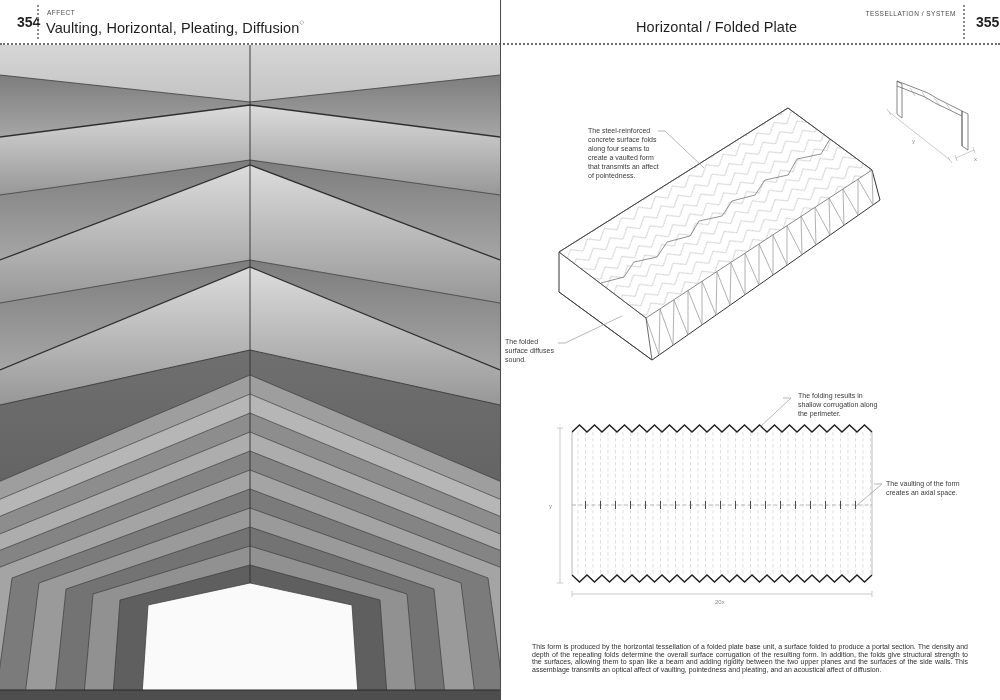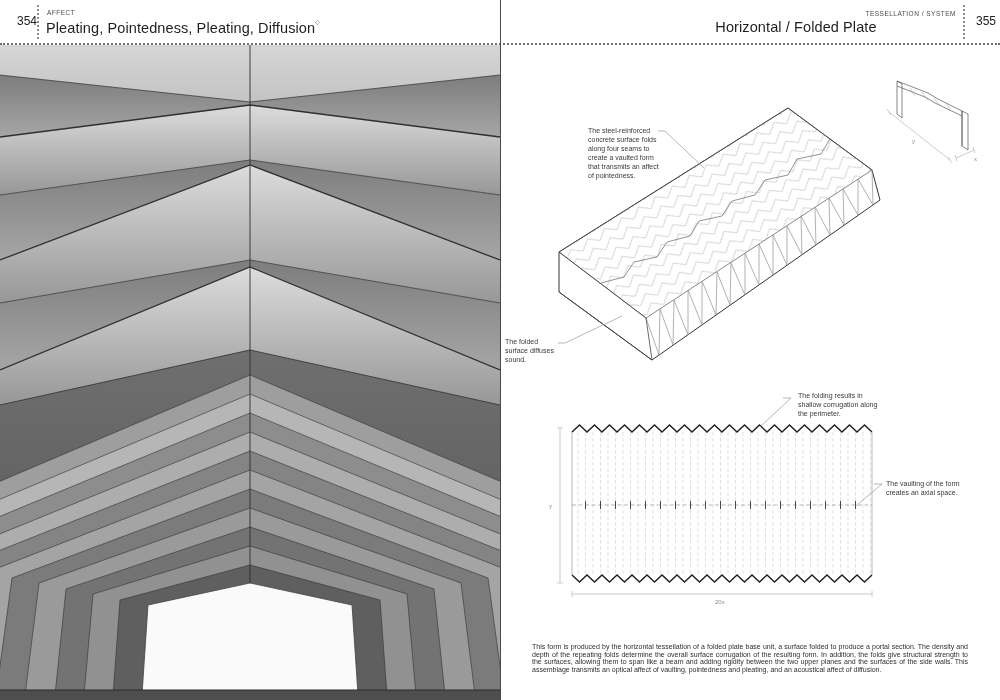--- a/index.html
+++ b/index.html
@@ -4,44 +4,44 @@
 <style>
   html,body{margin:0;padding:0;}
   body{width:1000px;height:700px;position:relative;background:#ffffff;
        font-family:"Liberation Sans",sans-serif;color:#333;overflow:hidden;}
 
   
   .rule-h{position:absolute;left:0;top:43px;width:1000px;height:0;border-top:2px dotted #6e6e6e;}
   .rule-v{position:absolute;top:5px;height:34px;width:0;border-left:2px dotted #8a8a8a;}
   .gutter{position:absolute;left:500px;top:0;width:1px;height:700px;background:#4a4a4a;}
 
-  .pagenum{position:absolute;font-size:12px;font-weight:normal;color:#222;top:14px;}
+  .pagenum{position:absolute;font-size:14px;font-weight:bold;color:#222;top:14px;}
   .eyebrow{position:absolute;font-size:6.5px;letter-spacing:.5px;color:#4a4a4a;}
   .title{position:absolute;font-size:14.5px;color:#1f1f1f;letter-spacing:.1px;}
   .title sup{font-size:6px;color:#555;vertical-align:9px;}
 
   .right-eyebrow{top:10px;right:44px;width:260px;text-align:right;}
-  .right-title{top:19px;right:44px;width:320px;text-align:center;}
+  .right-title{top:19px;right:44px;width:320px;text-align:left;}
 
   .ann{position:absolute;font-size:7px;line-height:9px;color:#3a3a3a;}
   .bodytext{position:absolute;left:532px;top:643px;width:436px;font-size:7px;
             line-height:7.6px;color:#2e2e2e;text-align:justify;}
 
   svg{position:absolute;display:block;}
   .photo{left:0;top:45px;}
   .rightart{left:500px;top:45px;}
 </style>
 </head>
 <body>
 
 <div class="pagenum" style="left:17px;">354</div>
 <div class="rule-v" style="left:37px;"></div>
 <div class="eyebrow" style="left:47px;top:9px;">AFFECT</div>
 <div class="title" style="left:46px;top:18px;">
-  <span>Pleating, Pointedness, Pleating, Diffusion</span><sup>◇</sup>
+  <span>Vaulting, Horizontal, Pleating, Diffusion</span><sup>◇</sup>
 </div>
 
 <div class="eyebrow right-eyebrow">TESSELLATION / SYSTEM</div>
 <div class="title right-title">Horizontal / Folded Plate</div>
 <div class="rule-v" style="left:963px;"></div>
 <div class="pagenum" style="left:976px;">355</div>
 
 <div class="rule-h"></div>
 <div class="gutter"></div>
 

